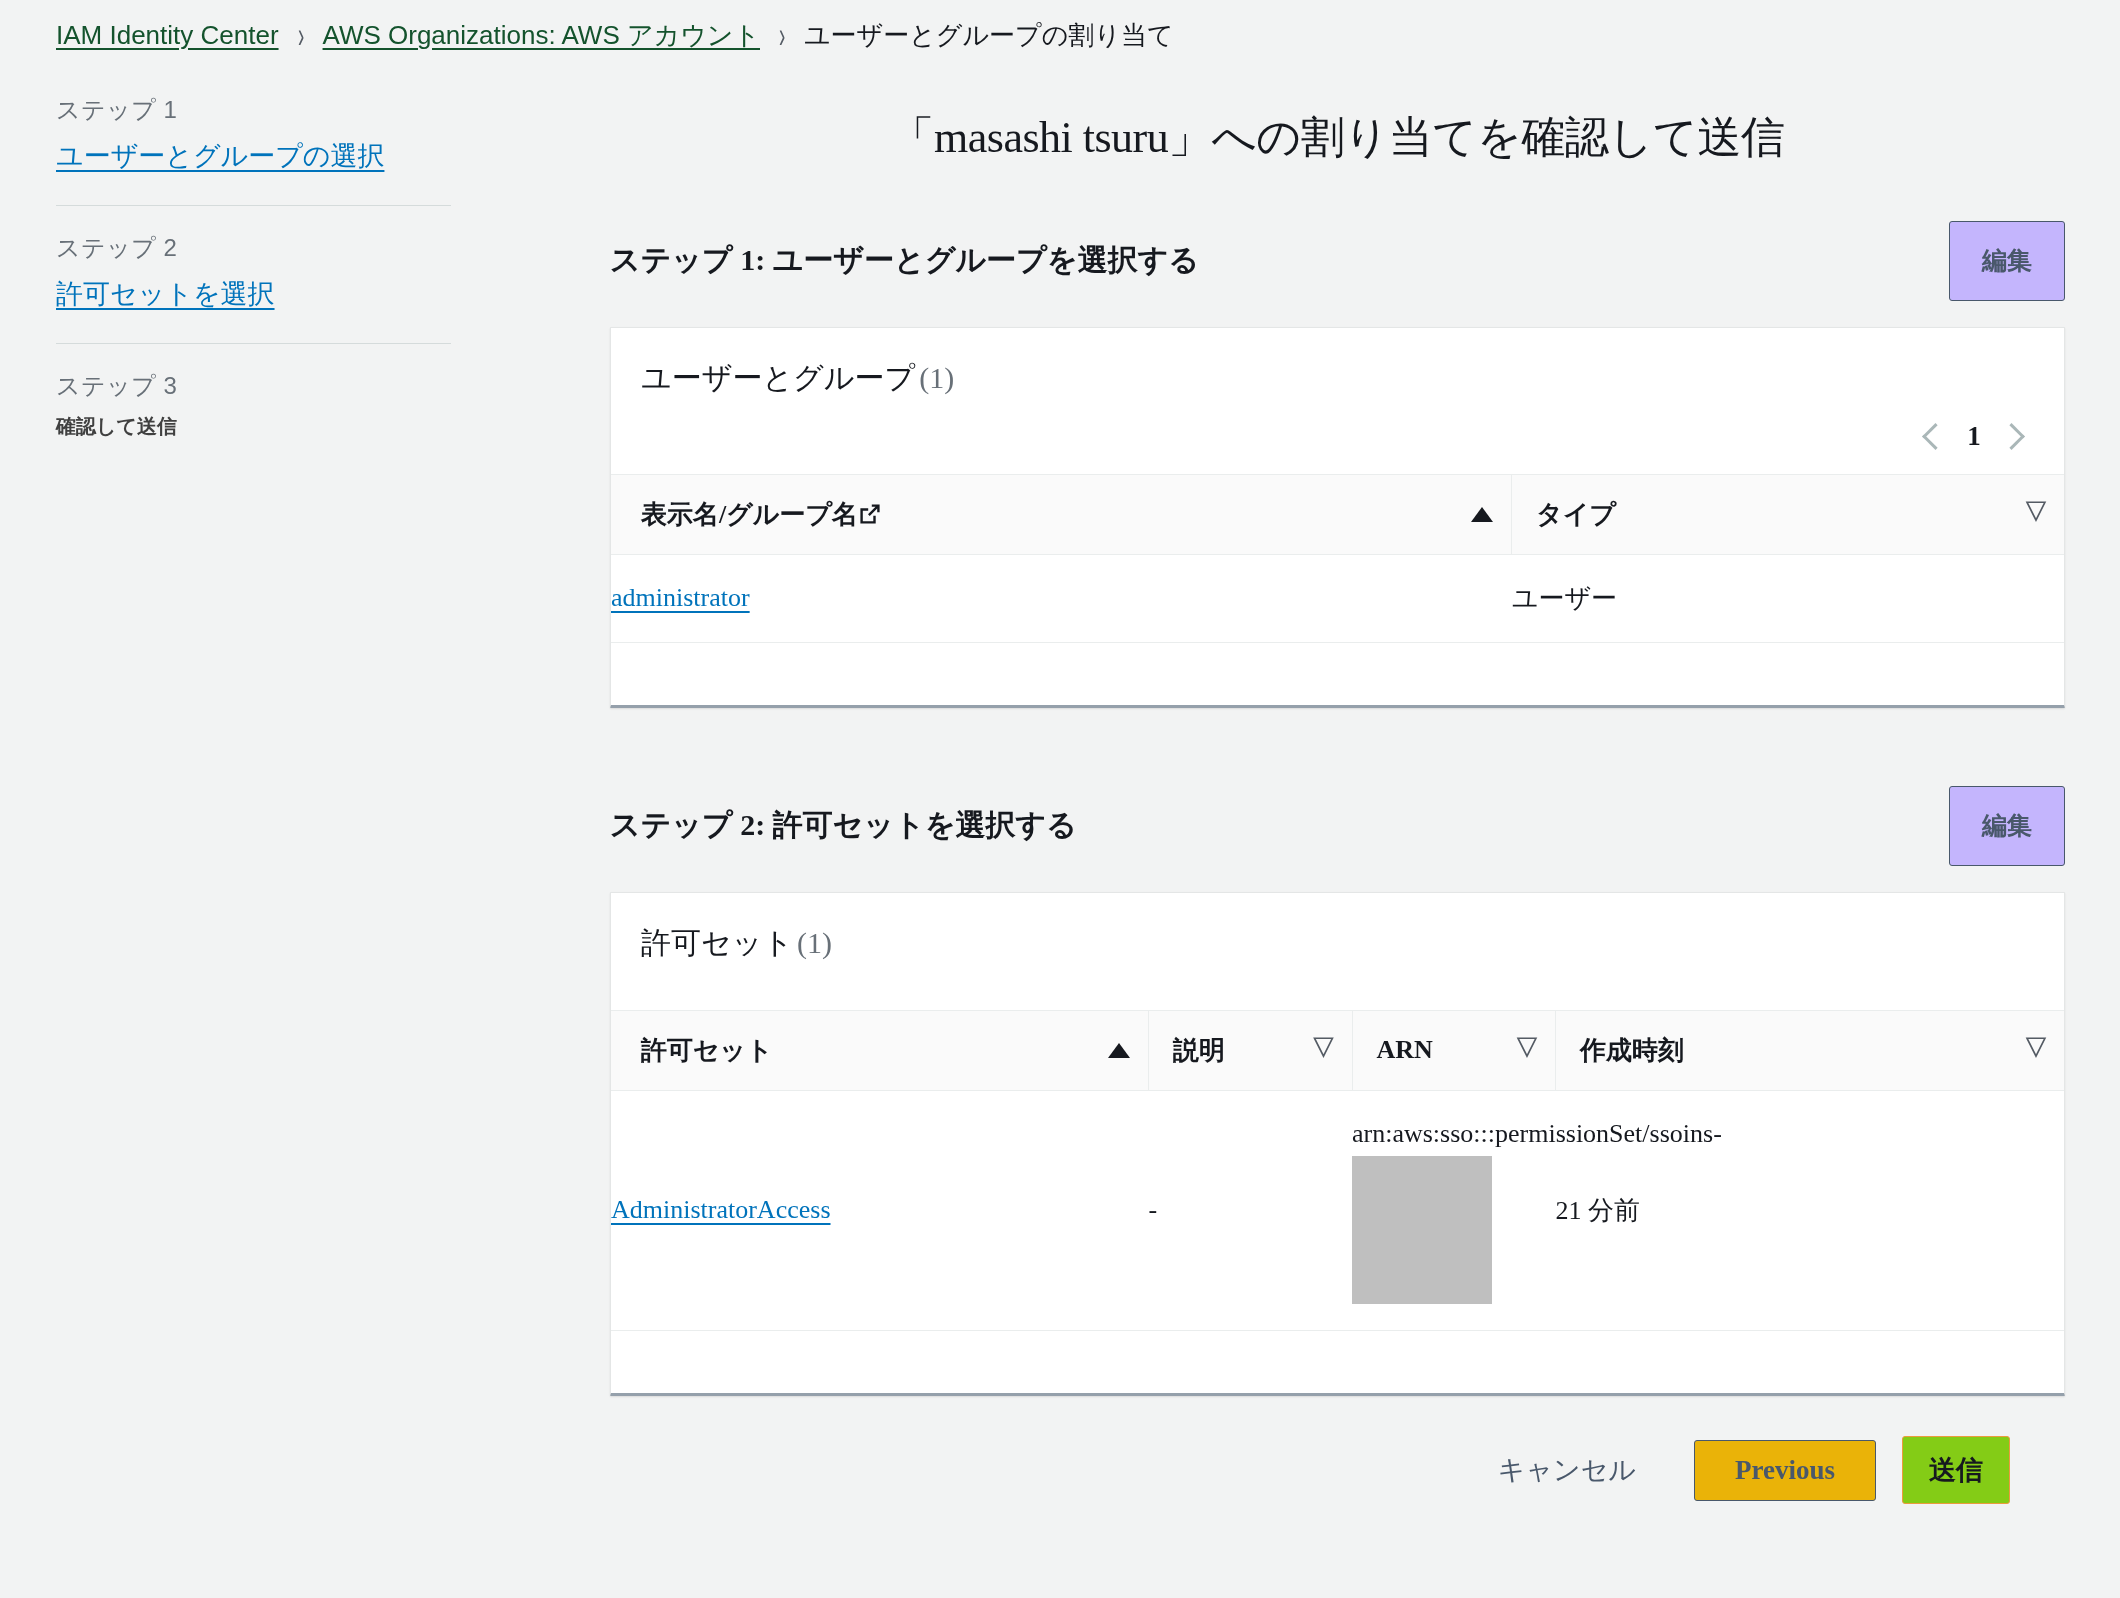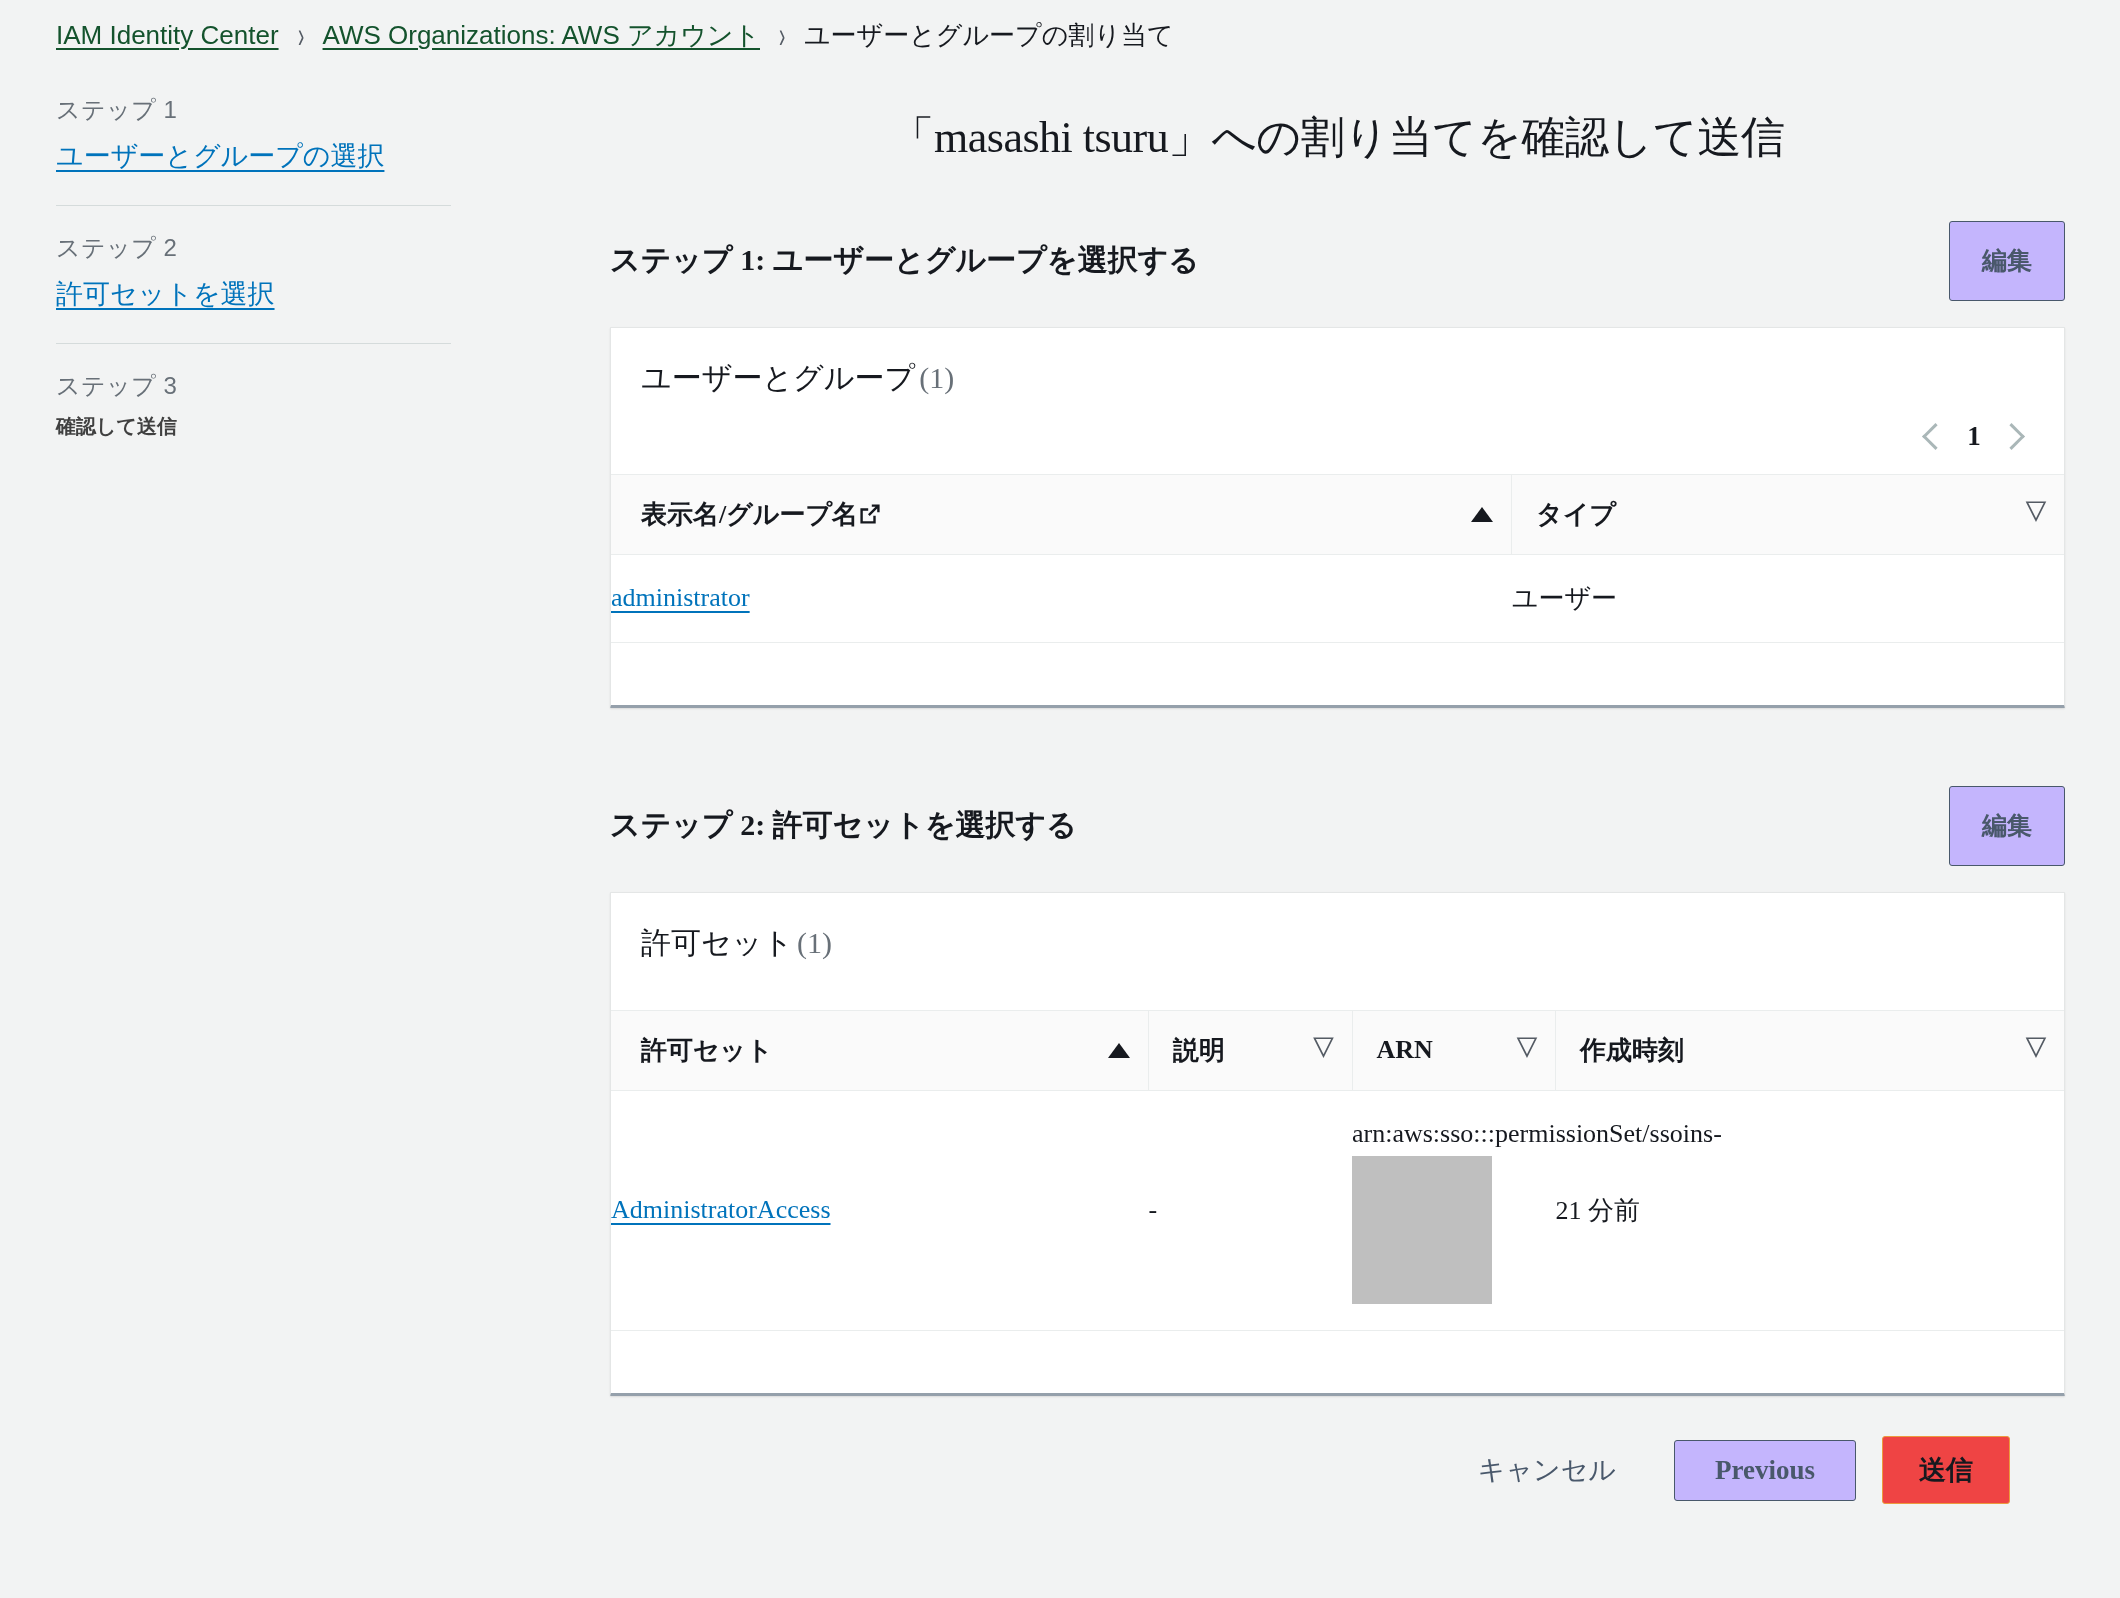--- a/index.html
+++ b/index.html
@@ -155,29 +155,29 @@
   
   .footer-actions {
     display: flex; align-items: center; justify-content: flex-end;
     gap: 0; margin-top: 40px; padding-right: 55px;
   }
   .cancel-link {
     font-size: 27px; color: #49586b; cursor: pointer;
     margin-right: 58px; font-weight: 400;
   }
   .btn-secondary {
-    background: #c4b5fd; border: 1px solid #49586b; border-radius: 3px;
+    background: #eab308; border: 1px solid #49586b; border-radius: 3px;
     color: #49586b; font-size: 27px; font-weight: 700;
     padding: 14px 40px; cursor: pointer; margin-right: 26px;
     font-family: inherit;
   }
   .btn-primary {
-    background: #ef4444; border: 1px solid #ec9a3d; border-radius: 3px;
+    background: #84cc16; border: 1px solid #ec9a3d; border-radius: 3px;
     color: #16191f; font-size: 27px; font-weight: 700;
-    padding: 15px 36px; cursor: pointer;
+    padding: 15px 26px; cursor: pointer;
     font-family: inherit;
   }
   .spacer-lg { height: 78px; }
 </style>
 </head>
 <body>
 
 <div class="page">
 
   <nav class="breadcrumb">

